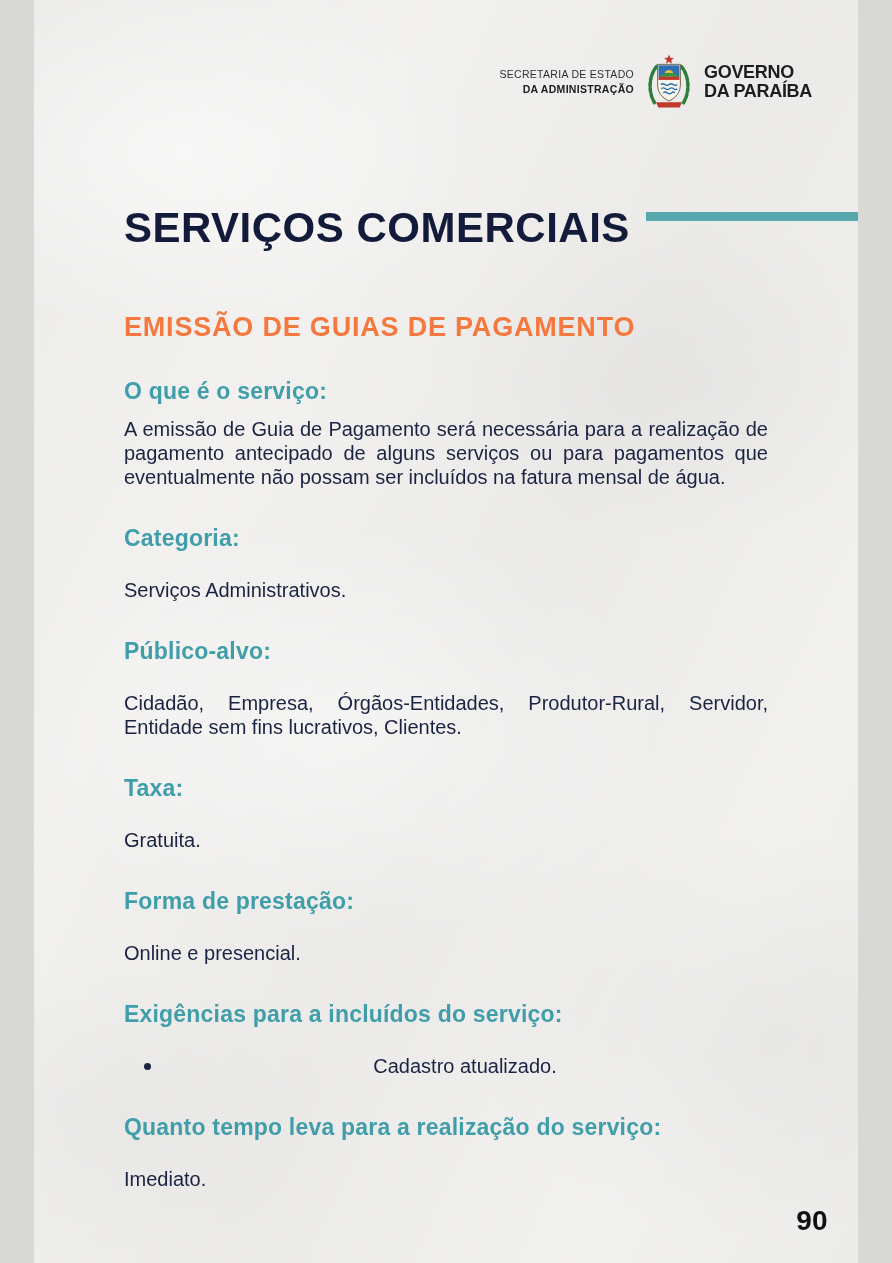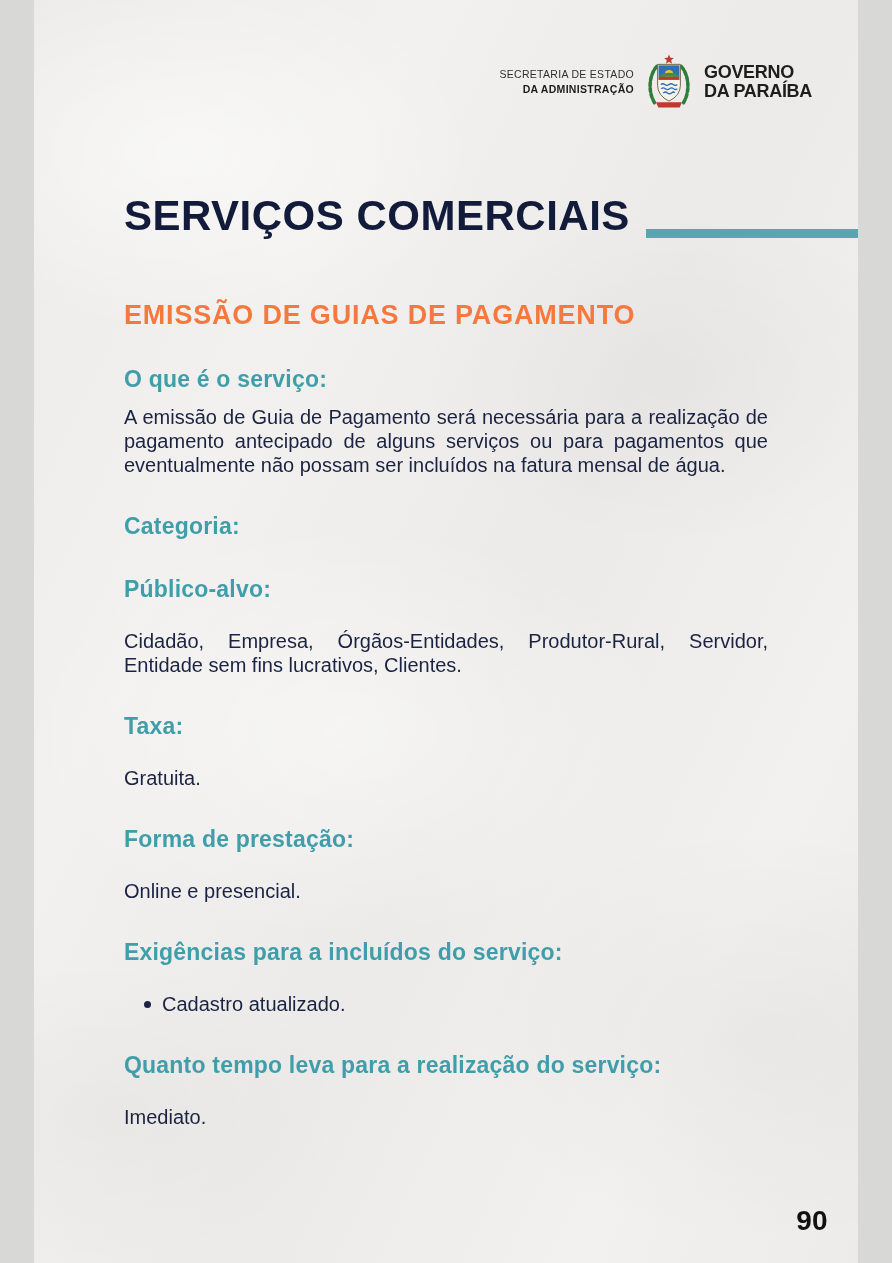--- a/index.html
+++ b/index.html
@@ -23,42 +23,42 @@
   .hdr{
     position:absolute;top:54px;right:46px;
     display:flex;align-items:center;gap:11px;
   }
   .hdr .secretariat{text-align:right;color:#2f2f2f;font-size:10.5px;line-height:1.4;letter-spacing:.3px;}
   .hdr .secretariat .l2{font-weight:700;color:#1c1c1c;}
   .hdr .gov{color:#1d1d1d;font-weight:700;font-size:18px;line-height:1.03;letter-spacing:-.3px;}
   .coat{flex:none;}
   
   .content{padding:190px 90px 0 90px;}
-  .title-row{display:flex;align-items:flex-end;margin:4px 0 62px 0;}
+  .title-row{display:flex;align-items:flex-start;margin:16px 0 62px 0;}
   .page-title{
     margin:0;font-size:42px;line-height:44px;font-weight:800;
     color:#131b3a;letter-spacing:.5px;white-space:nowrap;
   }
   .title-rule{flex:none;width:218px;height:9px;background:#57a7ae;margin-left:16px;margin-top:6px;}
   .service-name{
     margin:0 0 36px 0;font-size:27px;line-height:30px;font-weight:800;
     color:#f5793e;letter-spacing:.8px;
   }
   .sec{margin-top:36px;}
   .sec.first{margin-top:0;}
   .sec h3{
     margin:0 0 26px 0;font-size:23px;line-height:27px;font-weight:800;
     color:#3f9ea9;letter-spacing:.2px;
   }
   .sec.tight h3{margin-bottom:12px;}
   .sec p{margin:0;font-size:20px;line-height:24px;color:#1b2342;}
   .sec p.justify{text-align:justify;text-align-last:left;}
   .sec ul{margin:0;padding:0 0 0 20px;list-style:none;}
   .sec ul li{
-    position:relative;font-size:20px;line-height:24px;color:#1b2342;padding-left:18px;
+    position:relative;font-size:20px;line-height:24px;color:#1b2342;padding-left:18px;text-align:center;
   }
   .sec ul li::before{
     content:"";position:absolute;left:0;top:9px;width:7px;height:7px;border-radius:50%;
     background:#1b2342;
   }
   .page-number{
     position:absolute;right:30px;bottom:26px;
     font-size:28px;font-weight:700;color:#111;letter-spacing:.3px;
   }
 </style>
@@ -105,20 +105,21 @@
 
     <h2 class="service-name">EMISSÃO DE GUIAS DE PAGAMENTO</h2>
 
     <section class="sec first tight">
       <h3>O que é o serviço:</h3>
       <p class="justify">A emissão de Guia de Pagamento será necessária para a realização de pagamento antecipado de alguns serviços ou para pagamentos que eventualmente não possam ser incluídos na fatura mensal de água.</p>
     </section>
 
     <section class="sec">
       <h3>Categoria:</h3>
+      <p>Serviços Administrativos.</p>
     </section>
 
     <section class="sec">
       <h3>Público-alvo:</h3>
       <p class="justify">Cidadão, Empresa, Órgãos-Entidades, Produtor-Rural, Servidor, Entidade sem fins lucrativos, Clientes.</p>
     </section>
 
     <section class="sec">
       <h3>Taxa:</h3>
       <p>Gratuita.</p>

